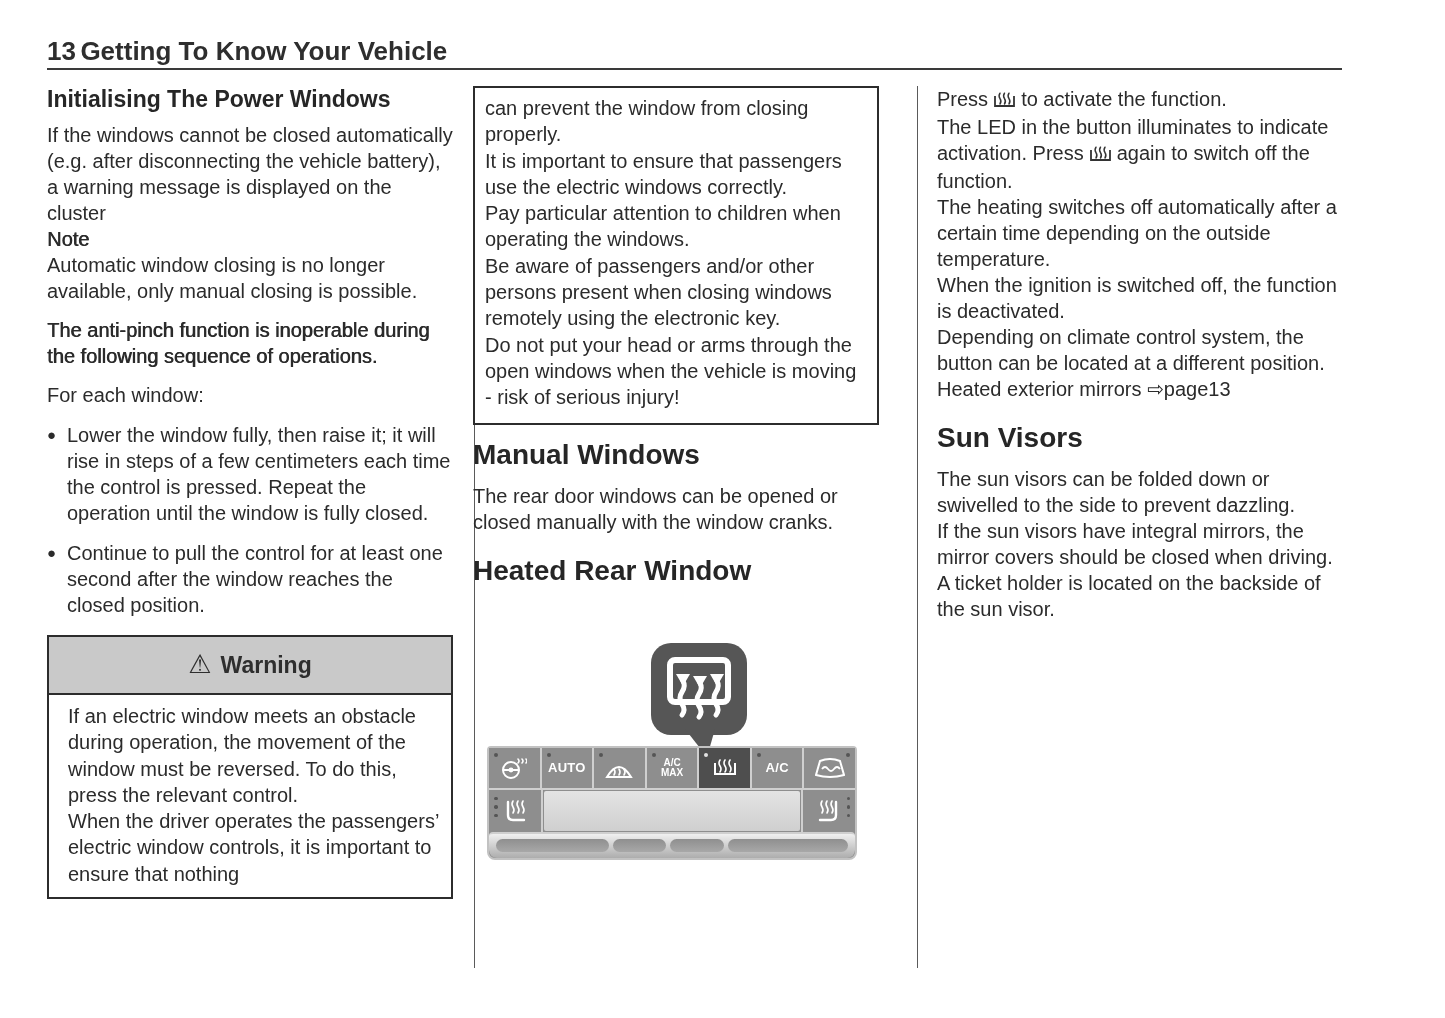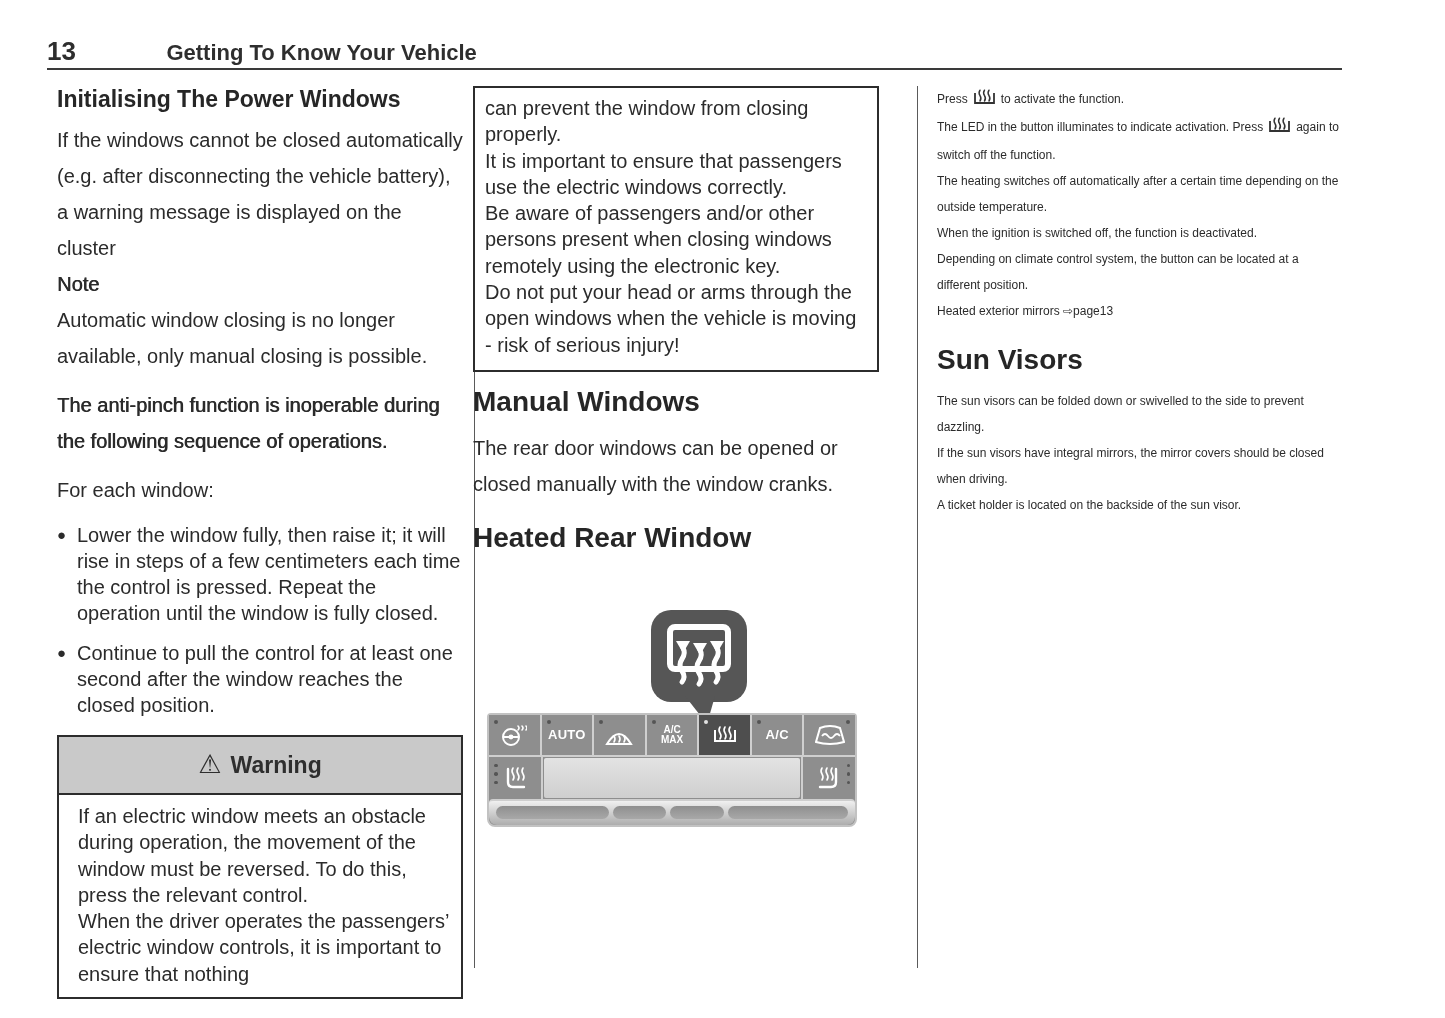--- a/index.html
+++ b/index.html
@@ -9,38 +9,38 @@
     font-family:"Liberation Sans","DejaVu Sans",sans-serif;
     color:#2b2b2b;
     position:relative;
     overflow:hidden;
   }
   .page { position:absolute; inset:0; }
 
   
   .hdr { position:absolute; top:36px; left:47px; width:1295px; }
   .hdr-num { font-size:26px; font-weight:bold; color:#2e2e2e; display:inline-block; }
-  .hdr-title { font-size:22px; font-weight:bold; color:#2e2e2e; display:inline-block; margin-left:86px; }
+  .hdr-title { font-size:26px; font-weight:bold; color:#2e2e2e; display:inline-block; }
   .hdr-rule { position:absolute; top:68px; left:47px; width:1295px; height:2px; background:#3a3a3a; }
 
   
   .cols { position:absolute; top:86px; left:47px; width:1295px; height:882px; }
   .col { position:absolute; top:0; width:406px; }
-  .col1 { left:10px; }
+  .col1 { left:0; }
   .col2 { left:426px; }
   .col3 { left:890px; width:405px; }
   .vdiv { position:absolute; top:0; width:1px; height:882px; background:#5a5a5a; }
   .vdiv1 { left:427px; }
   .vdiv2 { left:870px; }
 
   
   .h3 { font-size:23px; font-weight:bold; color:#262626; margin-bottom:9px; }
   .h2 { font-size:28px; font-weight:bold; color:#262626; margin:20px 0 12px 0; }
   .h2.first { margin-top:14px; }
-  p.body, .body { font-size:20px; line-height:36px; }
+  p.body, .body { font-size:20px; line-height:26px; }
   .emph { text-shadow:0.6px 0 0 currentColor; }
   .gap { height:13px; }
 
   .bullets { margin-top:2px; }
   .bullet { display:flex; font-size:20px; line-height:26px; margin-top:14px; }
   .bullet .dot { width:20px; flex:0 0 20px; font-size:15px; line-height:26px; }
 
   
   .warnbox { margin-top:17px; border:2px solid #2c2c2c; }
   .warnbox .wb-head {
@@ -82,21 +82,21 @@
   .seat-dots.l { left:5px; } .seat-dots.r { right:5px; }
   .seat-dots i { width:3.5px; height:3.5px; border-radius:50%; background:#555; }
   .pdisplay { flex:1 1 auto; background:linear-gradient(#e3e3e3,#cfcfcf); border-radius:2px; margin:1px; }
 
   .chrome { height:26px; background:linear-gradient(#f0f0f0,#adadad); border-radius:4px 4px 8px 8px;
             display:flex; align-items:center; padding:0 7px; gap:4px; border-top:2px solid #cfcfcf; }
   .chrome .seg { height:13px; background:linear-gradient(#8f8f8f,#a8a8a8); border-radius:7px; }
   .seg.s1 { flex:3.2; } .seg.s2 { flex:1.5; } .seg.s3 { flex:1.5; } .seg.s4 { flex:3.4; }
 
   
-  .rc p { font-size:12px; line-height:26px; }
+  .rc p { font-size:20px; line-height:26px; }
 </style>
 </head>
 <body>
 
 <div class="page">
 
   <div class="hdr">
     <span class="hdr-num">13</span>
     <span class="hdr-title">Getting To Know Your Vehicle</span>
   </div>
@@ -135,20 +135,21 @@
           <div>If an electric window meets an obstacle during operation, the movement of the window must be reversed. To do this, press the relevant control.</div>
           <div>When the driver operates the passengers’ electric window controls, it is important to ensure that nothing</div>
         </div>
       </div>
     </div>
 
     <div class="col col2">
       <div class="contbox">
         <div>can prevent the window from closing properly.</div>
         <div>It is important to ensure that passengers use the electric windows correctly.</div>
+        <div>Pay particular attention to children when operating the windows.</div>
         <div>Be aware of passengers and/or other persons present when closing windows remotely using the electronic key.</div>
         <div>Do not put your head or arms through the open windows when the vehicle is moving - risk of serious injury!</div>
       </div>
 
       <div class="h2 first">Manual Windows</div>
       <p class="body">The rear door windows can be opened or closed manually with the window cranks.</p>
       <div class="h2">Heated Rear Window</div>
 
       <div class="panel-wrap">
 

